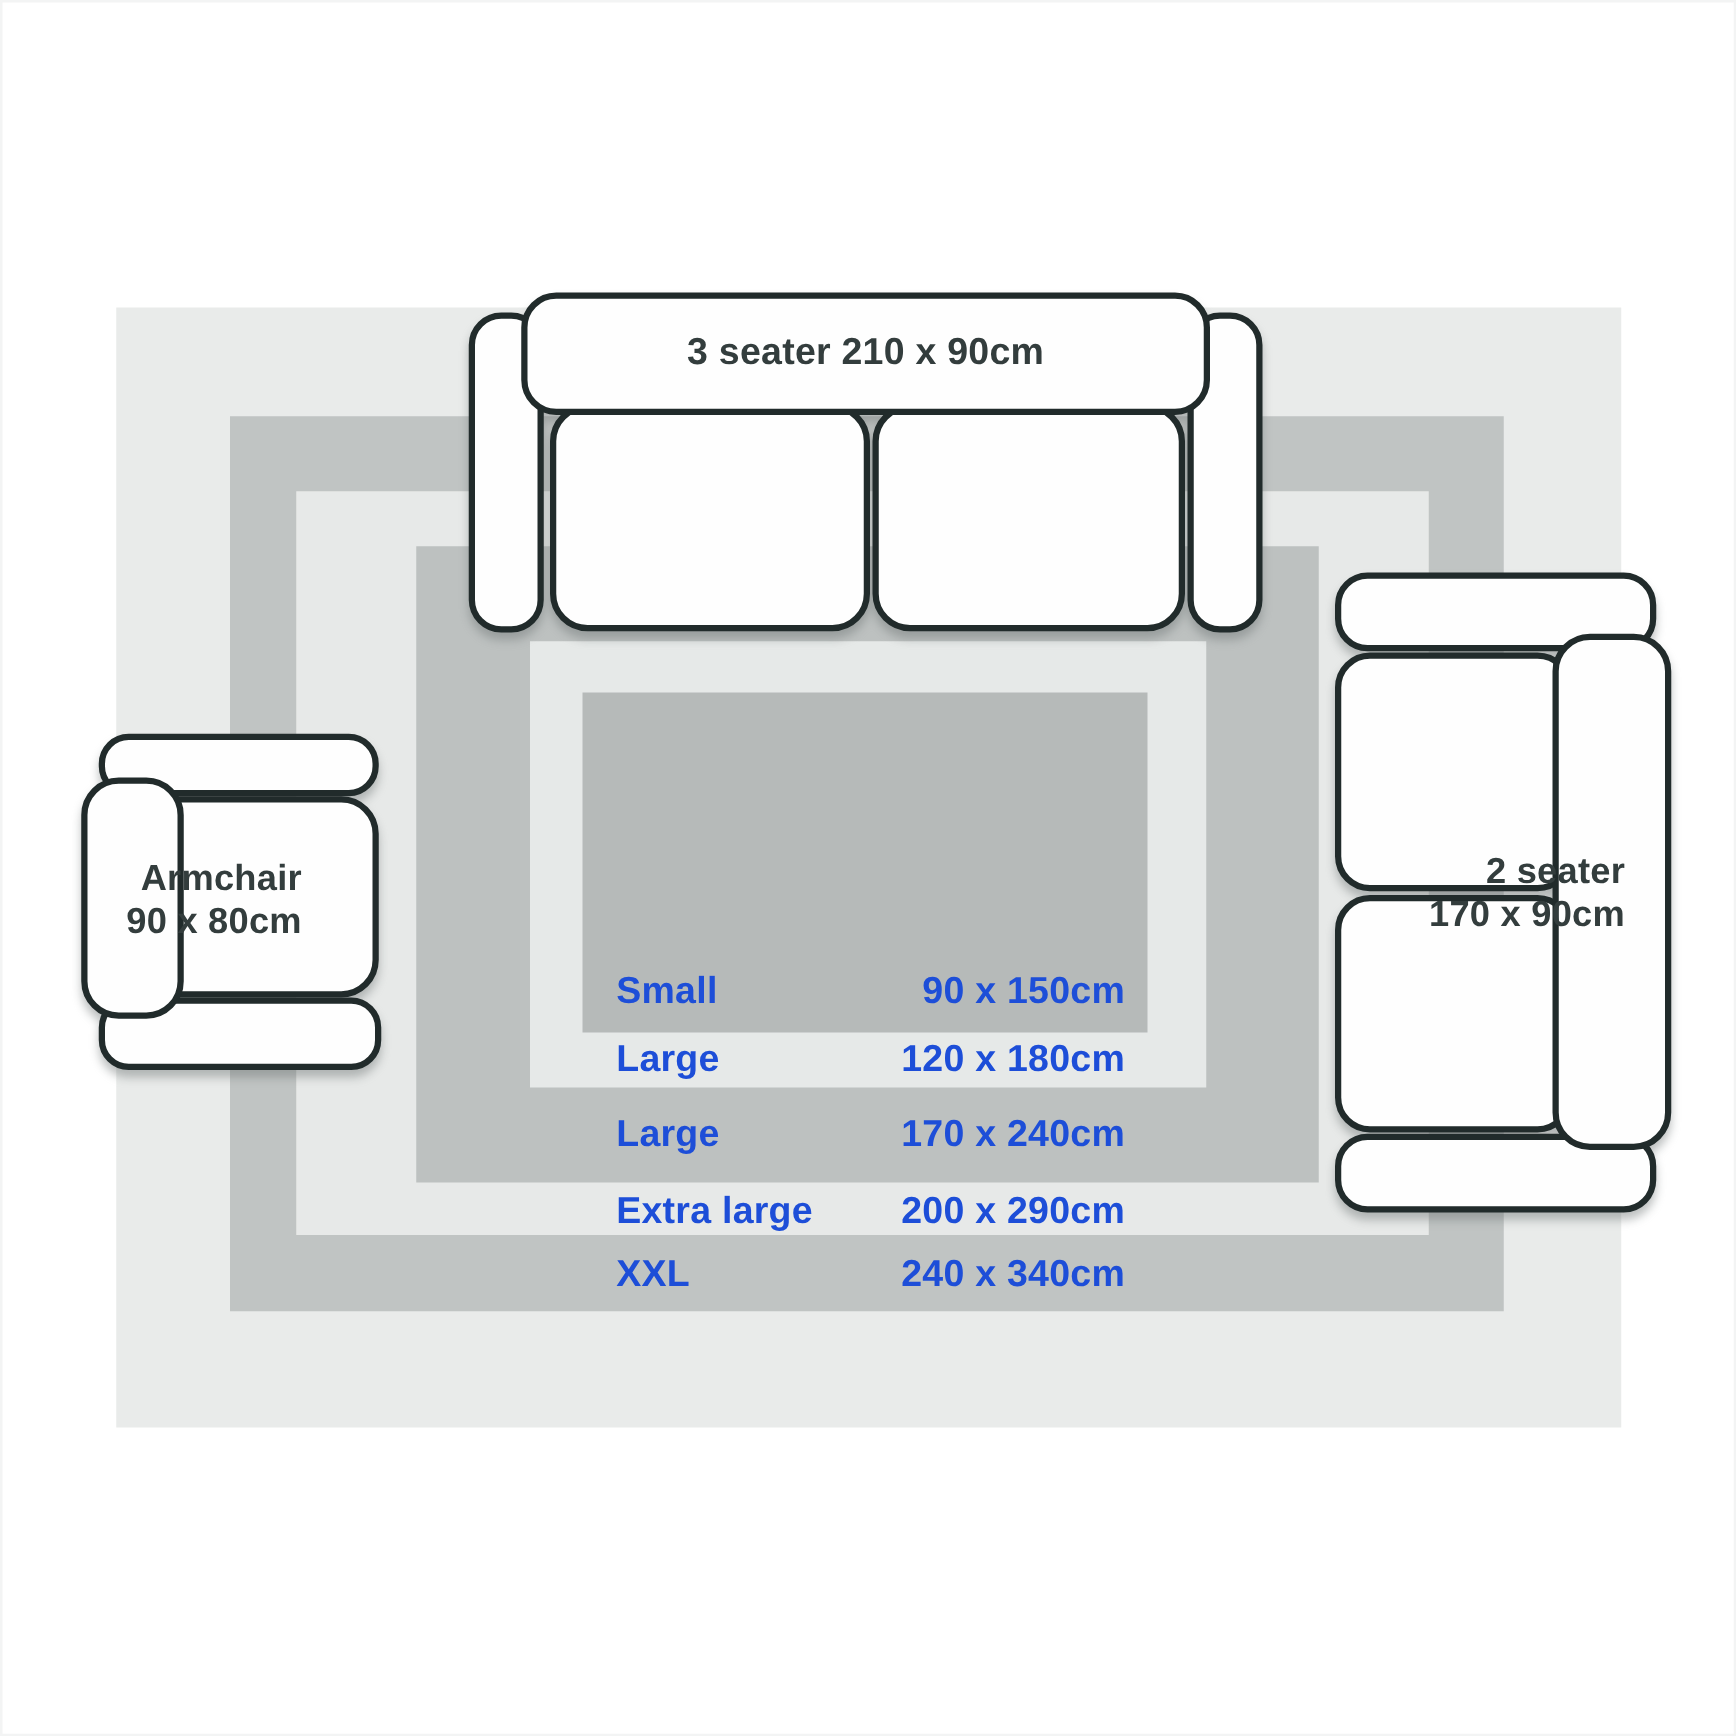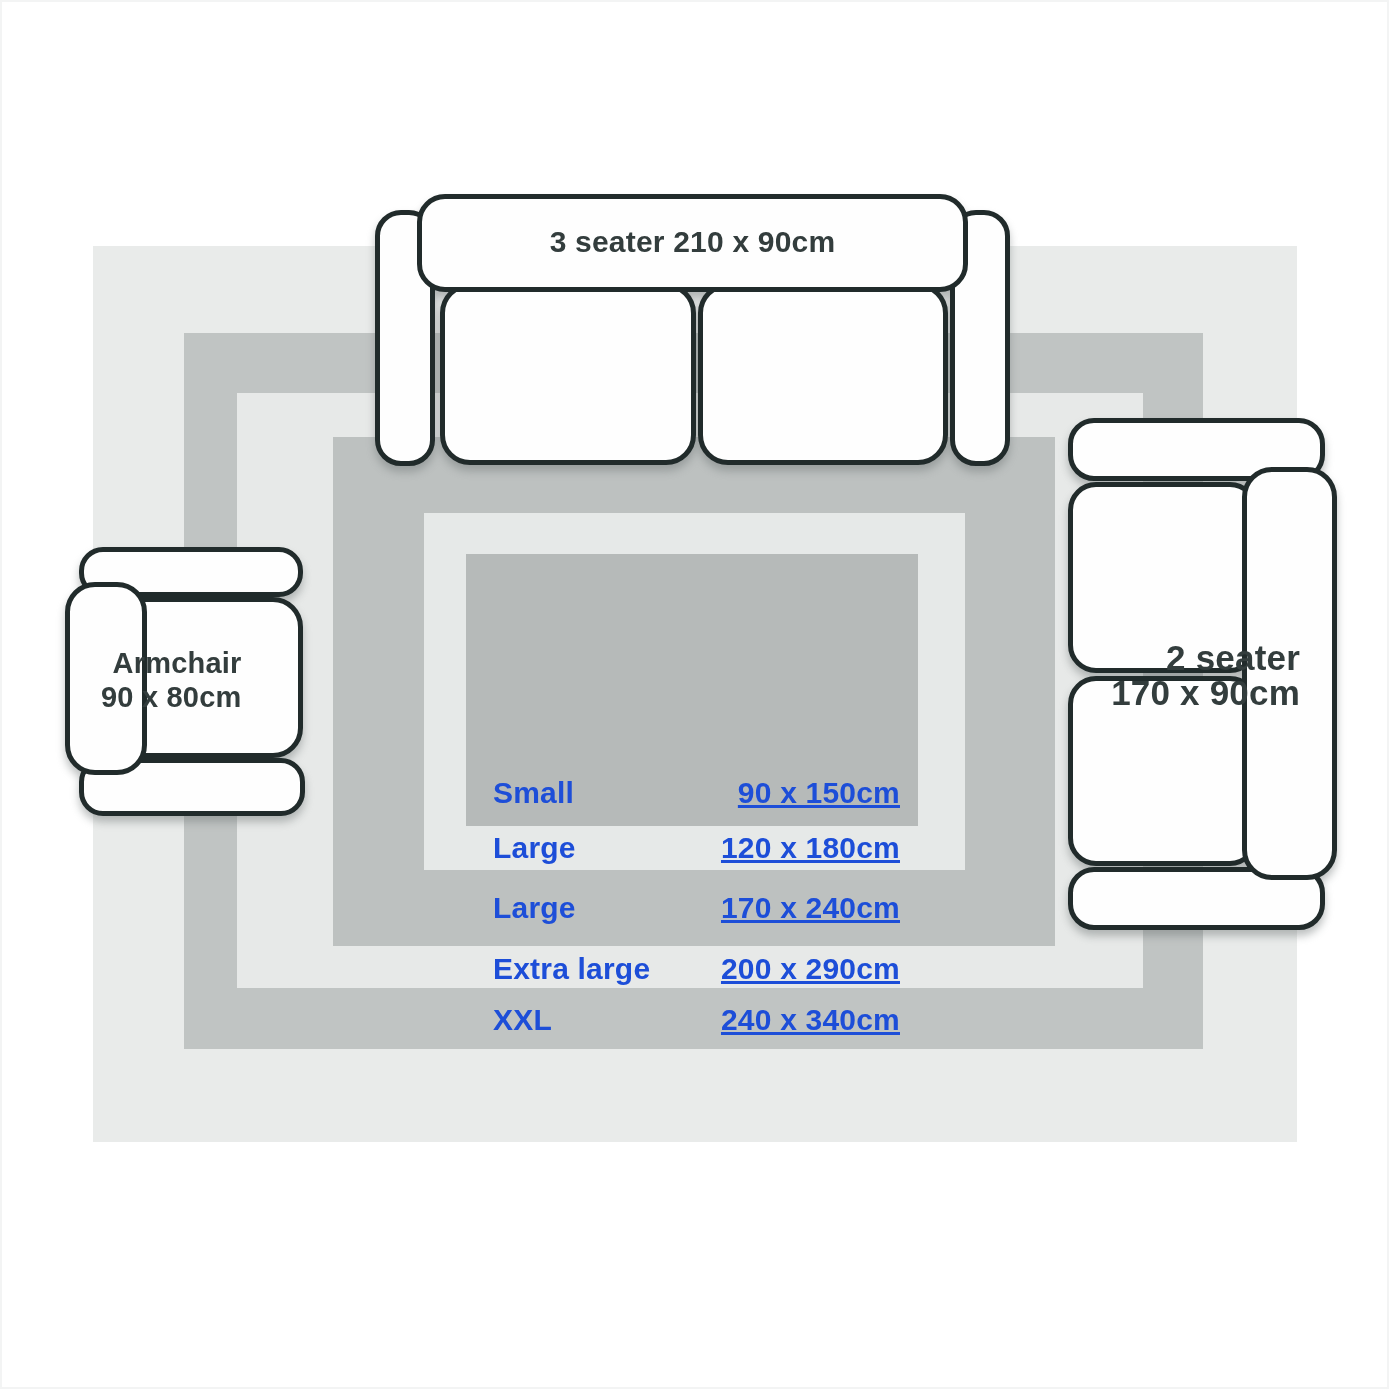--- a/index.html
+++ b/index.html
@@ -21,36 +21,36 @@
   .rug-small {left:466px; top:554px; width:452px;  height:272px;}
 
   
   .size-row{
     position:absolute; left:493px; right:489px; height:34px;
     display:flex; justify-content:space-between; align-items:center;
     font-size:30px; font-weight:700; color:#1d4ed8;
     letter-spacing:0.2px; white-space:nowrap;
   }
   .size-name{text-align:left;}
-  .size-dims{text-align:left;text-decoration:underline;}
+  .size-dims{text-align:left;}
 
   
-  .furniture{position:absolute; inset:0; filter:drop-shadow(0 6px 4px rgba(108,116,115,0.45));}
+  .furniture{position:absolute; inset:0; filter:drop-shadow(0 6px 4px rgba(108,116,115,0.45));margin-top:40px;}
   .f-part{
     position:absolute; box-sizing:border-box;
     background:#fefefe; border:5px solid #212b2b; border-radius:28px;
   }
   .f-arm{border-radius:26px;}
   .f-label{
     position:absolute; font-weight:700; color:#333d3d;
     font-size:30px; line-height:34px; letter-spacing:0.2px; white-space:nowrap;
   }
   .sofa3-label{left:417px; top:225px; width:551px; text-align:center;}
   .armchair-label{left:101px; top:646px; text-align:right; font-size:29px;}
-  .sofa2-label{right:89px; top:640px; text-align:right; font-size:35px; line-height:35px;}
+  .sofa2-label{right:89px; top:640px; text-align:right; font-size:29px; line-height:35px;}
 </style>
 </head>
 <body>
 
 <div class="canvas">
 
   <div class="rug rug-xxxl" style="background: rgb(233, 235, 234);"></div>
   <div class="rug rug-xxl" style="background: rgb(192, 196, 195);"></div>
   <div class="rug rug-xl" style="background: rgb(231, 233, 232);"></div>
   <div class="rug rug-large" style="background: rgb(189, 193, 192);"></div>

